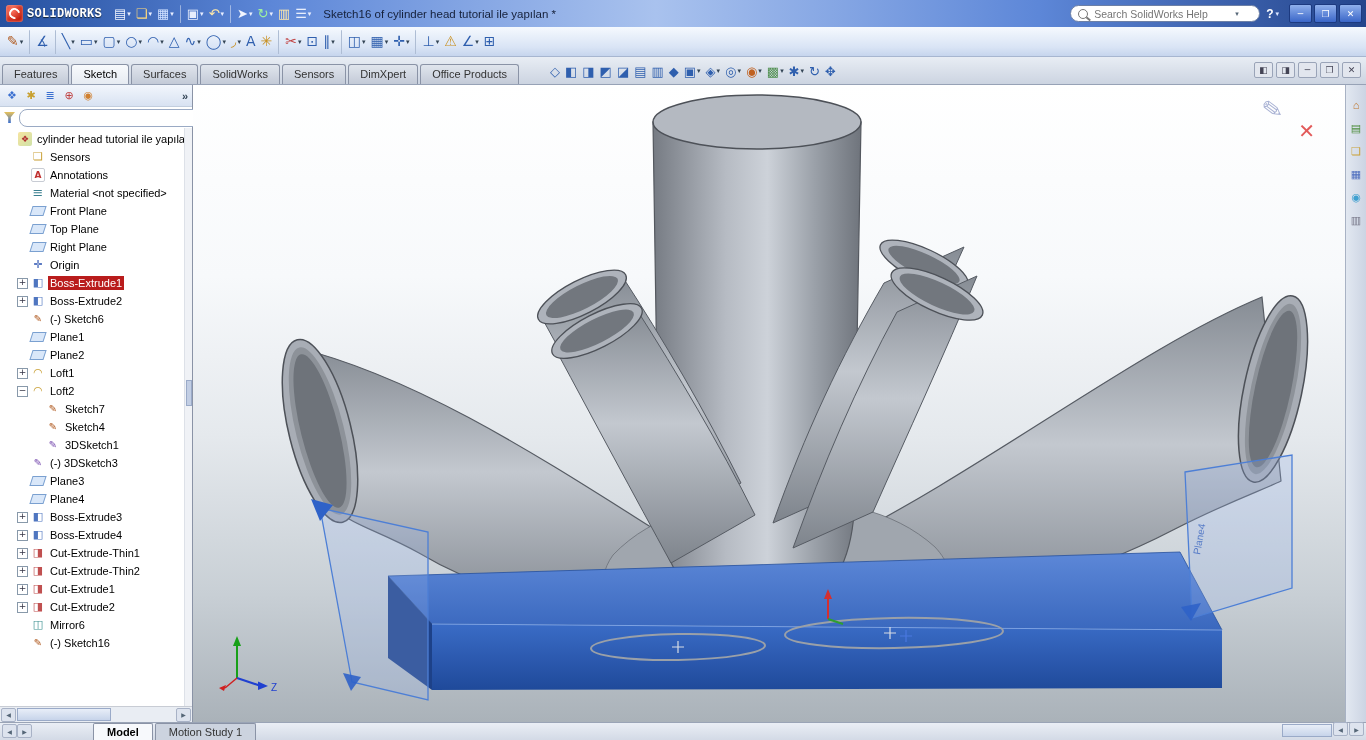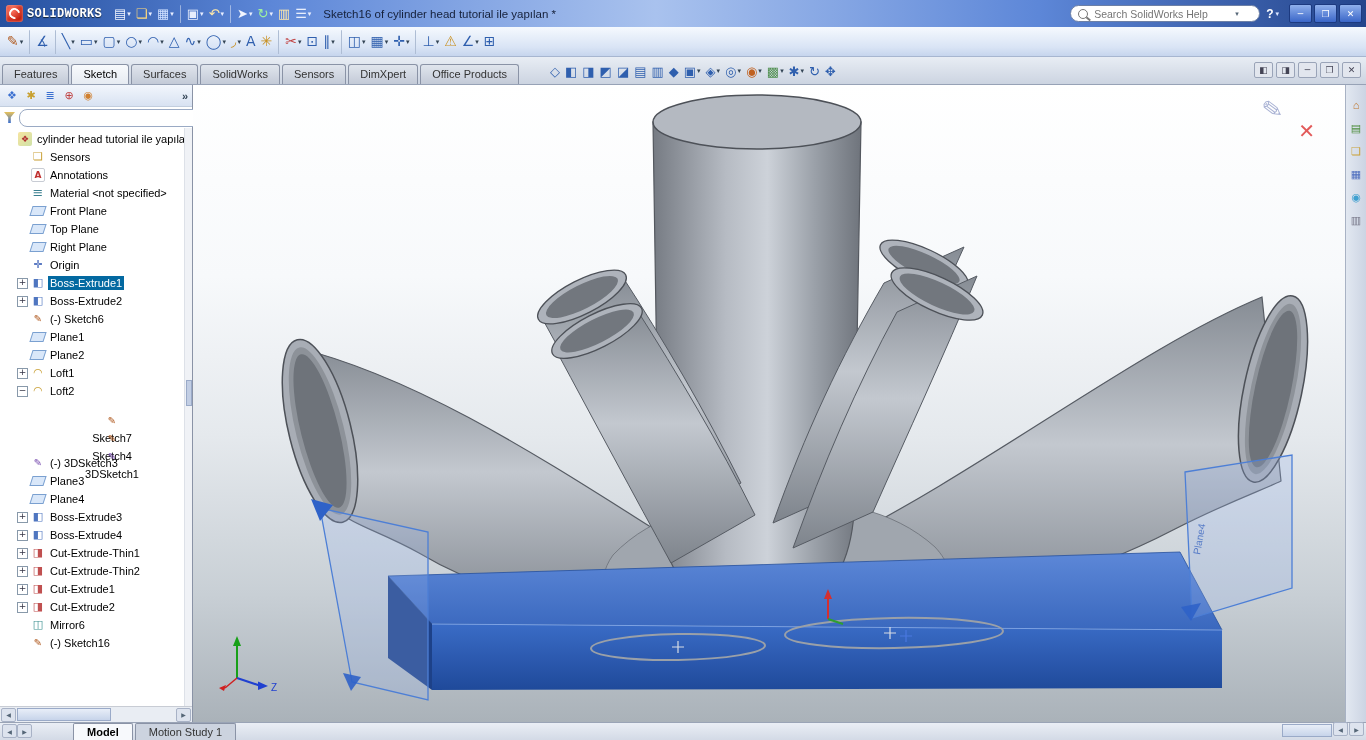--- a/index.html
+++ b/index.html
@@ -69,21 +69,21 @@
   .fm-header{height:21px;flex:none;background:linear-gradient(#f2f6fc,#d8e2f2);
     border-bottom:1px solid #c2cede;display:flex;align-items:center;gap:3px;padding:0 4px;}
   .fmicon{width:16px;height:16px;display:flex;align-items:center;justify-content:center;font-size:11px;}
   .fm-more{margin-left:auto;color:#345;font-weight:bold;}
   .filter-row{height:21px;flex:none;display:flex;align-items:center;gap:4px;padding:0 4px;}
   .funnel{width:11px;height:11px;flex:none;background:linear-gradient(#e8c25a,#3a6fd0);
     clip-path:polygon(0 0,100% 0,62% 48%,62% 100%,38% 100%,38% 48%);}
   .filter-input{flex:1;height:14px;border:1px solid #9aaac4;border-radius:8px;background:#fff;outline:none;}
   .tree{flex:1;overflow:hidden;padding-top:2px;position:relative;}
   .trow{height:18px;display:flex;align-items:center;gap:3px;white-space:nowrap;}
-  .lvl-0{padding-left:4px;} .lvl-1{padding-left:17px;} .lvl-2{padding-left:32px;flex-direction:column;}
+  .lvl-0{padding-left:4px;} .lvl-1{padding-left:17px;} .lvl-2{padding-left:32px;}
   .expbox{width:9px;height:9px;flex:none;border:1px solid #8899aa;background:#fff;
     font-size:9px;line-height:7px;text-align:center;color:#334;}
   .exp-none{visibility:hidden;}
   .exp-plus::before{content:"+";}
   .exp-minus::before{content:"\2212";}
   .ticon{width:14px;height:14px;flex:none;display:flex;align-items:center;justify-content:center;font-size:11px;line-height:14px;}
   .ti-part{background:linear-gradient(135deg,#f6e4a0,#cfe2a8);border-radius:2px;}
   .ti-part::before{content:"\2756";color:#b03030;font-size:9px;}
   .ti-sensors::before{content:"\274F";color:#caa23a;}
   .ti-annotations{border:1px solid #c8ccd4;border-radius:2px;width:12px;height:12px;}
@@ -91,21 +91,21 @@
   .ti-material::before{content:"\2261";color:#3a7f8f;font-size:13px;}
   .ti-plane{width:12px;height:8px;border:1px solid #7aa0d0;background:rgba(160,195,240,.4);transform:skewX(-18deg);}
   .ti-origin::before{content:"\271B";color:#2a52b0;}
   .ti-extrude::before{content:"\25E7";color:#4f76c0;}
   .ti-sketch::before{content:"\270E";color:#b05a20;font-size:10px;}
   .ti-sketch3d::before{content:"\270E";color:#7a4fb0;font-size:10px;}
   .ti-loft::before{content:"\25E0";color:#caa23a;}
   .ti-cut::before{content:"\25E8";color:#c05050;}
   .ti-mirror::before{content:"\25EB";color:#3a8f8f;}
   .tlabel{font-size:11px;color:#000;padding:1px 2px;}
-  .sel-true{background:#0369a1;color:#fff;}
+  .sel-true{background:#b91c1c;color:#fff;}
   .vscroll{position:absolute;right:0;top:0;bottom:0;width:7px;background:#f0f2f6;border-left:1px solid #dde1e8;}
   .vthumb{position:absolute;right:0;top:252px;width:6px;height:26px;background:#c2cee4;border:1px solid #9aaac8;box-sizing:border-box;}
   .panel-hscroll{height:15px;flex:none;border-top:1px solid #c8ccd4;background:#e9edf3;
     display:flex;align-items:center;gap:1px;padding:0 1px;}
   .sbtn{width:13px;height:12px;background:#dde3ee;border:1px solid #a8b2c6;border-radius:2px;
     font-size:6px;color:#567;display:flex;align-items:center;justify-content:center;flex:none;}
   .hthumb{width:92px;height:11px;background:linear-gradient(#e8eef8,#c7d4ea);border:1px solid #9aaac8;flex:none;}
   .htrack{flex:1;}
 
   
@@ -121,21 +121,21 @@
   .taskpane{position:absolute;right:0;top:85px;width:21px;bottom:18px;box-sizing:border-box;
     background:linear-gradient(90deg,#e2e8f1,#ccd4e3);border-left:1px solid #a8b2c4;
     display:flex;flex-direction:column;align-items:center;gap:7px;padding-top:12px;}
   .tpicon{width:16px;height:16px;display:flex;align-items:center;justify-content:center;font-size:11px;}
 
   
   .bottombar{position:absolute;left:0;right:0;bottom:0;height:18px;box-sizing:border-box;
     background:linear-gradient(#eaeef5,#d3dae6);border-top:1px solid #9aa4b6;
     display:flex;align-items:flex-end;padding:0 2px;}
   .bottombar .sbtn{margin-bottom:2px;}
-  .btabs{display:flex;align-items:flex-end;margin-left:41px;}
+  .btabs{display:flex;align-items:flex-end;margin-left:61px;}
   .btab{padding:2px 13px 2px;border:1px solid #8a93a6;border-bottom:none;background:#ccd3df;
     font-size:11px;color:#333;margin-right:2px;border-radius:2px 2px 0 0;white-space:nowrap;}
   .btab.active{background:#f7f9fc;font-weight:bold;color:#000;}
   .bscroll{margin-left:auto;display:flex;align-items:center;gap:1px;padding-bottom:2px;}
   .bthumb{width:48px;height:11px;background:linear-gradient(#e8eef8,#c7d4ea);border:1px solid #9aaac8;}
 </style>
 </head>
 <body>
 
 <div id="app">

